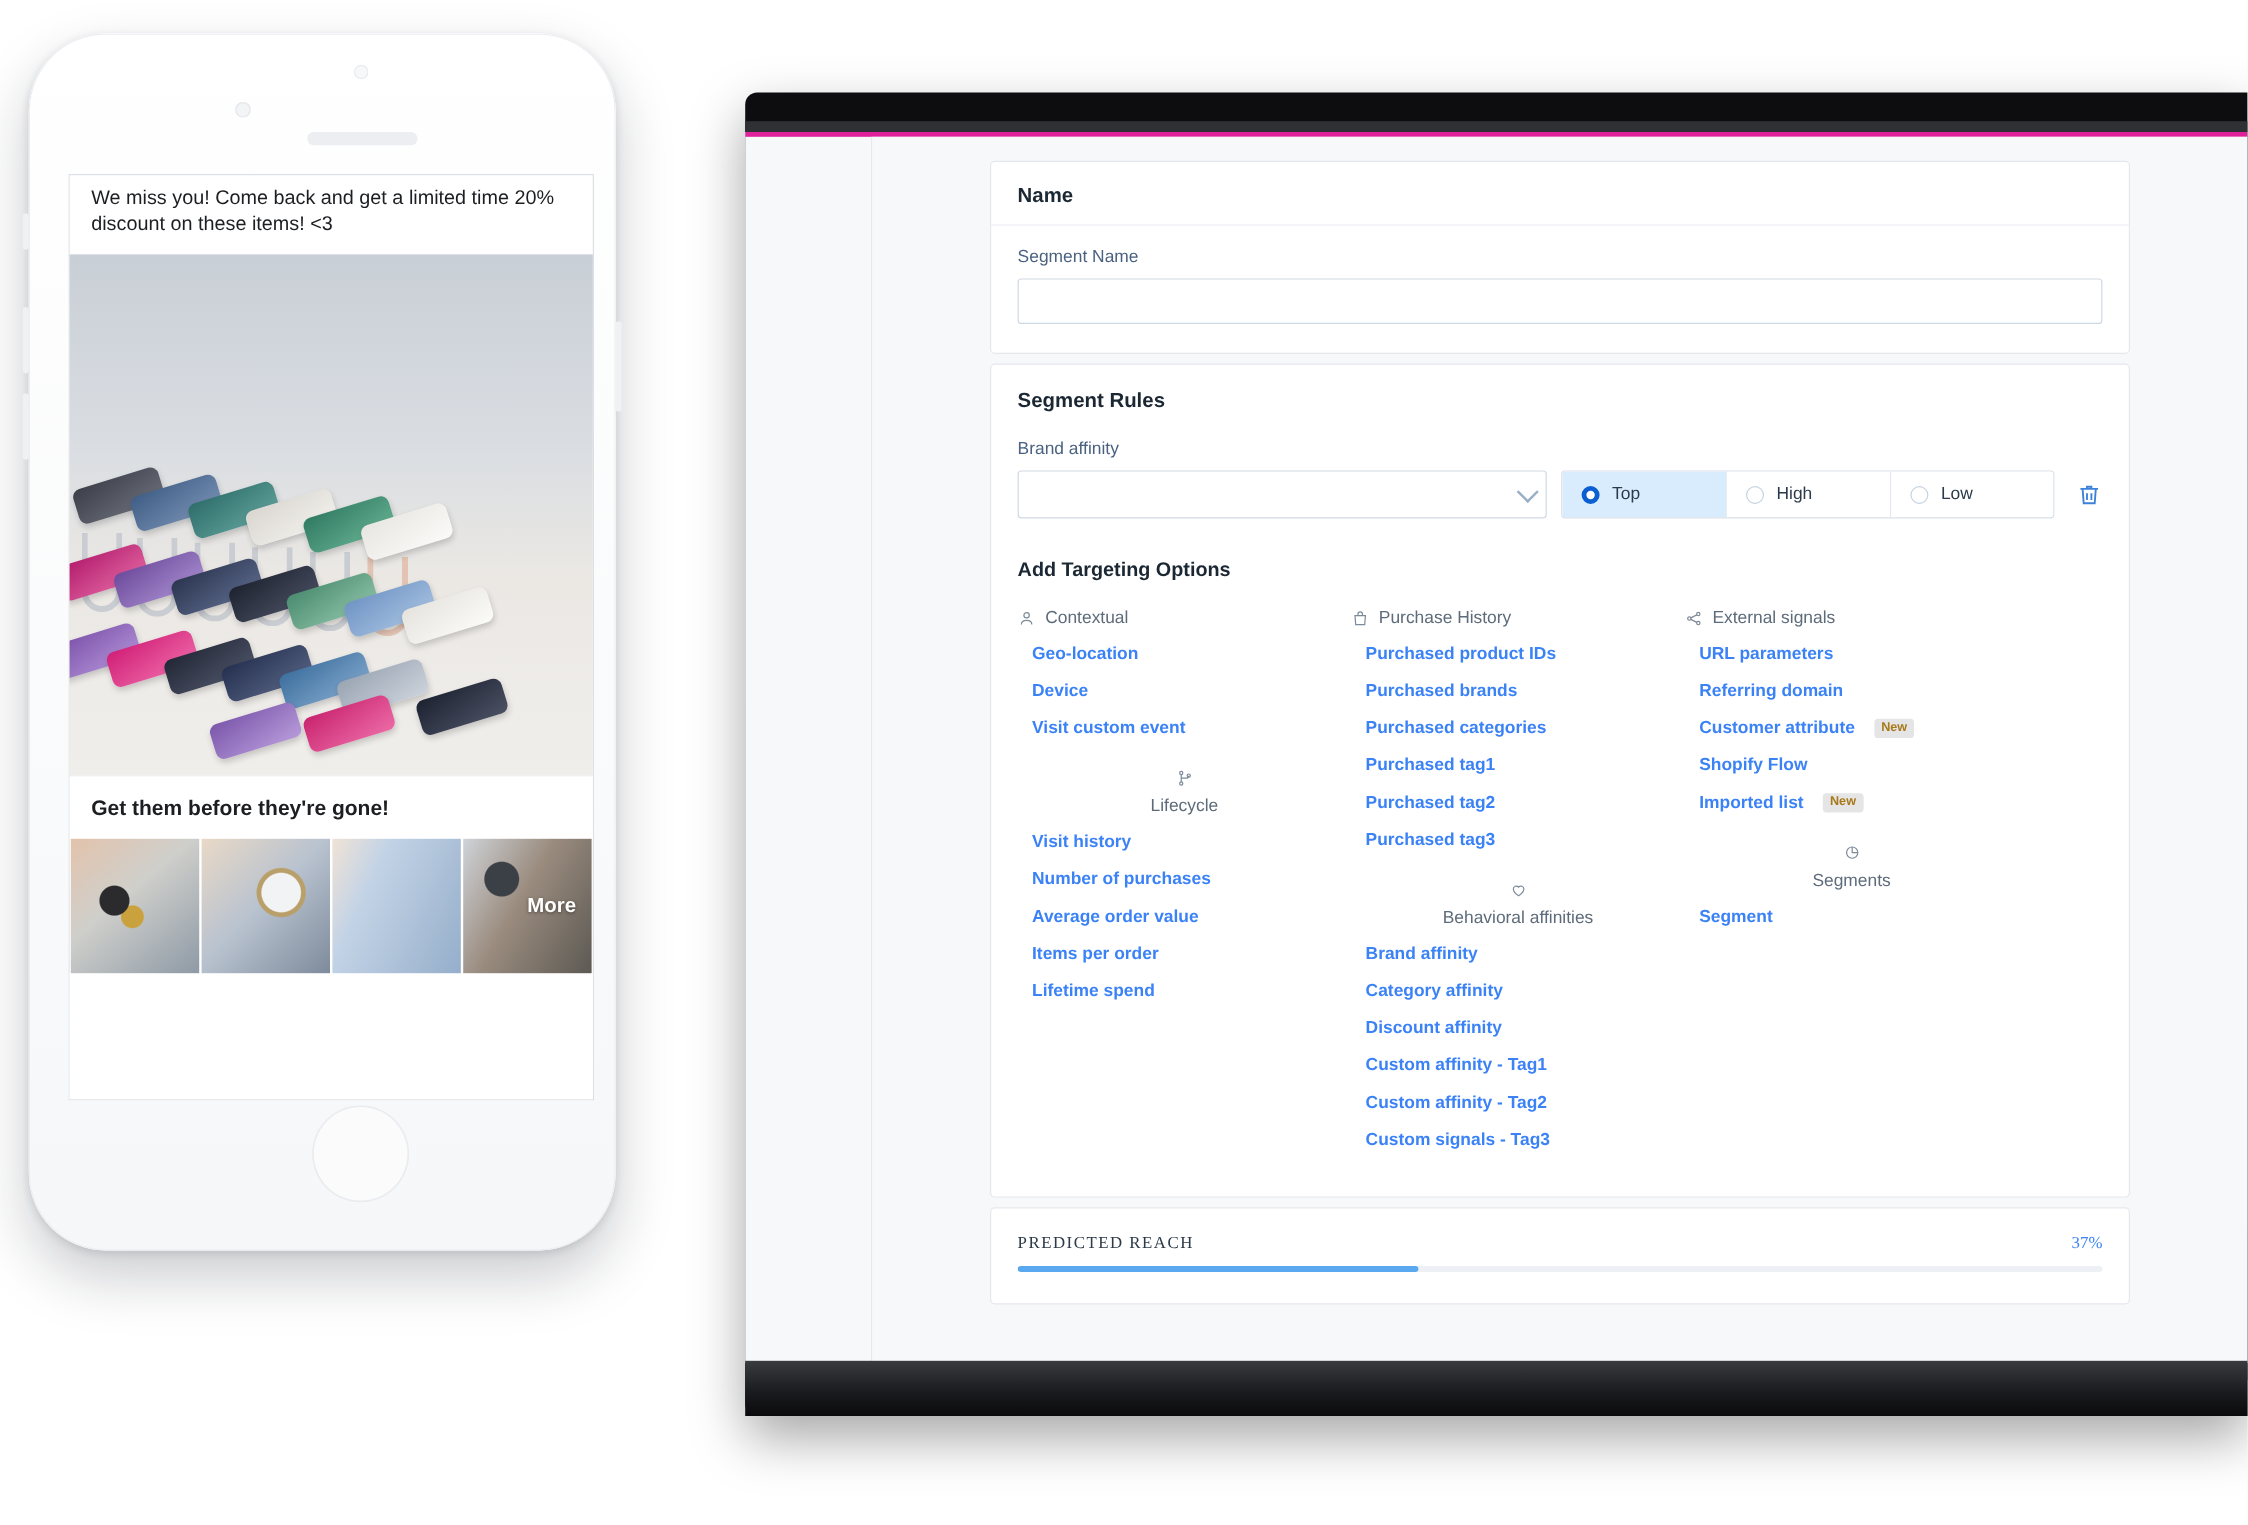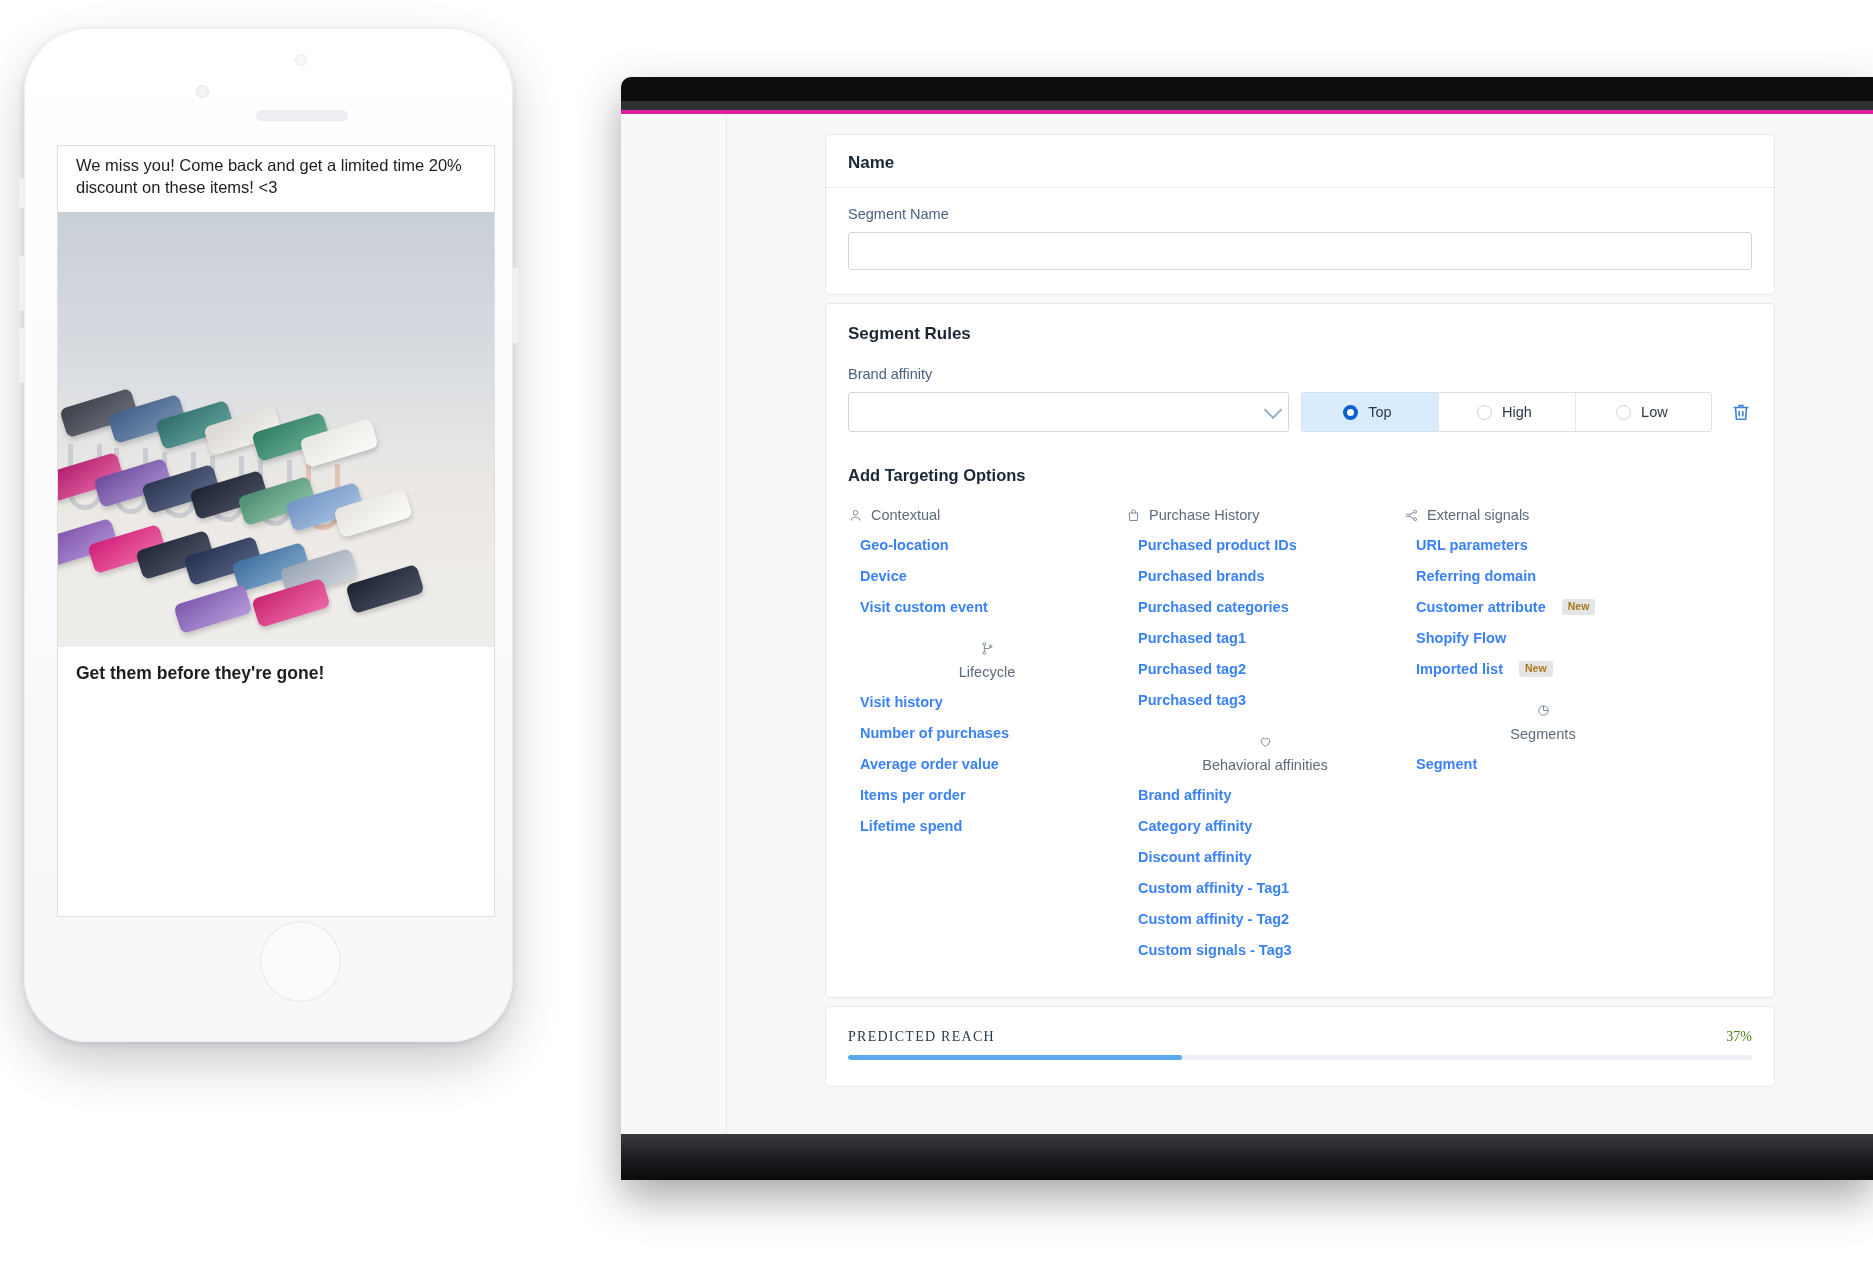--- a/index.html
+++ b/index.html
@@ -136,21 +136,20 @@
     display: flex;
     align-items: center;
     gap: 10px;
     padding: 0 22px 0 16px;
     min-width: 137px;
     font-size: 14.5px;
     color: #2b3a4a;
     background: #fff;
     border-right: 1px solid #e2e8ef;
     cursor: pointer;
-    justify-content: center;
   }
   .seg:last-child { border-right: none; }
   .seg.active { background: #d9ecfd; }
   .radio {
     width: 15px; height: 15px;
     border-radius: 50%;
     border: 1.5px solid #c7d3e0;
     background: #fff;
     flex: none;
   }
@@ -228,21 +227,21 @@
     justify-content: space-between;
     align-items: baseline;
     margin-bottom: 10px;
   }
   .reach-label {
     font-size: 14px;
     letter-spacing: 0.09em;
     color: #2c3a49;
     font-weight: 500;
   }
-  .reach-pct { font-size: 14px; color: #4d7c0f; text-align: right; }
+  .reach-pct { font-size: 14px; color: #3b82f6; text-align: right; }
   .reach-track {
     height: 5px;
     background: #edf1f5;
     border-radius: 3px;
     overflow: hidden;
   }
   .reach-fill {
     height: 100%;
     background: #5aa8f0;
     border-radius: 3px;
@@ -650,17 +649,33 @@
         <div class="ring" style="left:176px; top:340px; background:linear-gradient(160deg,#3d6f9e,#82a8cd);"></div>
         <div class="ring" style="left:224px; top:346px; background:linear-gradient(160deg,#9aa4b2,#ccd3dc);"></div>
 
         <div class="ring" style="left:118px; top:382px; background:linear-gradient(160deg,#7b57ab,#b79ada);"></div>
         <div class="ring" style="left:196px; top:376px; background:linear-gradient(160deg,#c9246f,#ec6aa6);"></div>
         <div class="ring" style="left:290px; top:362px; background:linear-gradient(160deg,#1d2231,#4a5163);"></div>
       </div>
 
       <div class="fb-caption">Get them before they're gone!</div>
 
+      <div class="fb-thumbs">
+        <div class="thumb" style="background:
+               radial-gradient(circle at 34% 46%, #2b2b2d 0 12px, transparent 13px),
+               radial-gradient(circle at 48% 58%, #c9a23d 0 9px, transparent 10px),
+               linear-gradient(140deg,#e3c3ac 0%,#cfcfcb 42%,#8e9aa6 100%);"></div>
+        <div class="thumb" style="background:
+               radial-gradient(circle at 62% 40%, #f2f3f5 0 16px, #b9a06a 17px 20px, transparent 21px),
+               linear-gradient(135deg,#e9d9c7 0%,#b8c2cf 48%,#7e8b9c 100%);"></div>
+        <div class="thumb" style="background:
+               linear-gradient(115deg,#f0e3d6 0%,#c3d3e6 30%,#a9bed6 70%,#95aecb 100%);"></div>
+        <div class="thumb" style="background:
+               radial-gradient(circle at 30% 30%, #3b3f46 0 14px, transparent 15px),
+               linear-gradient(120deg,#cfd3d8 0%,#9a8b7e 45%,#5c5953 100%);">
+          <span class="thumb-more-label">More</span>
+        </div>
+      </div>
 
       <div class="fb-foot"></div>
     </div>
   </div>
 </div>
 
 </body></html>

